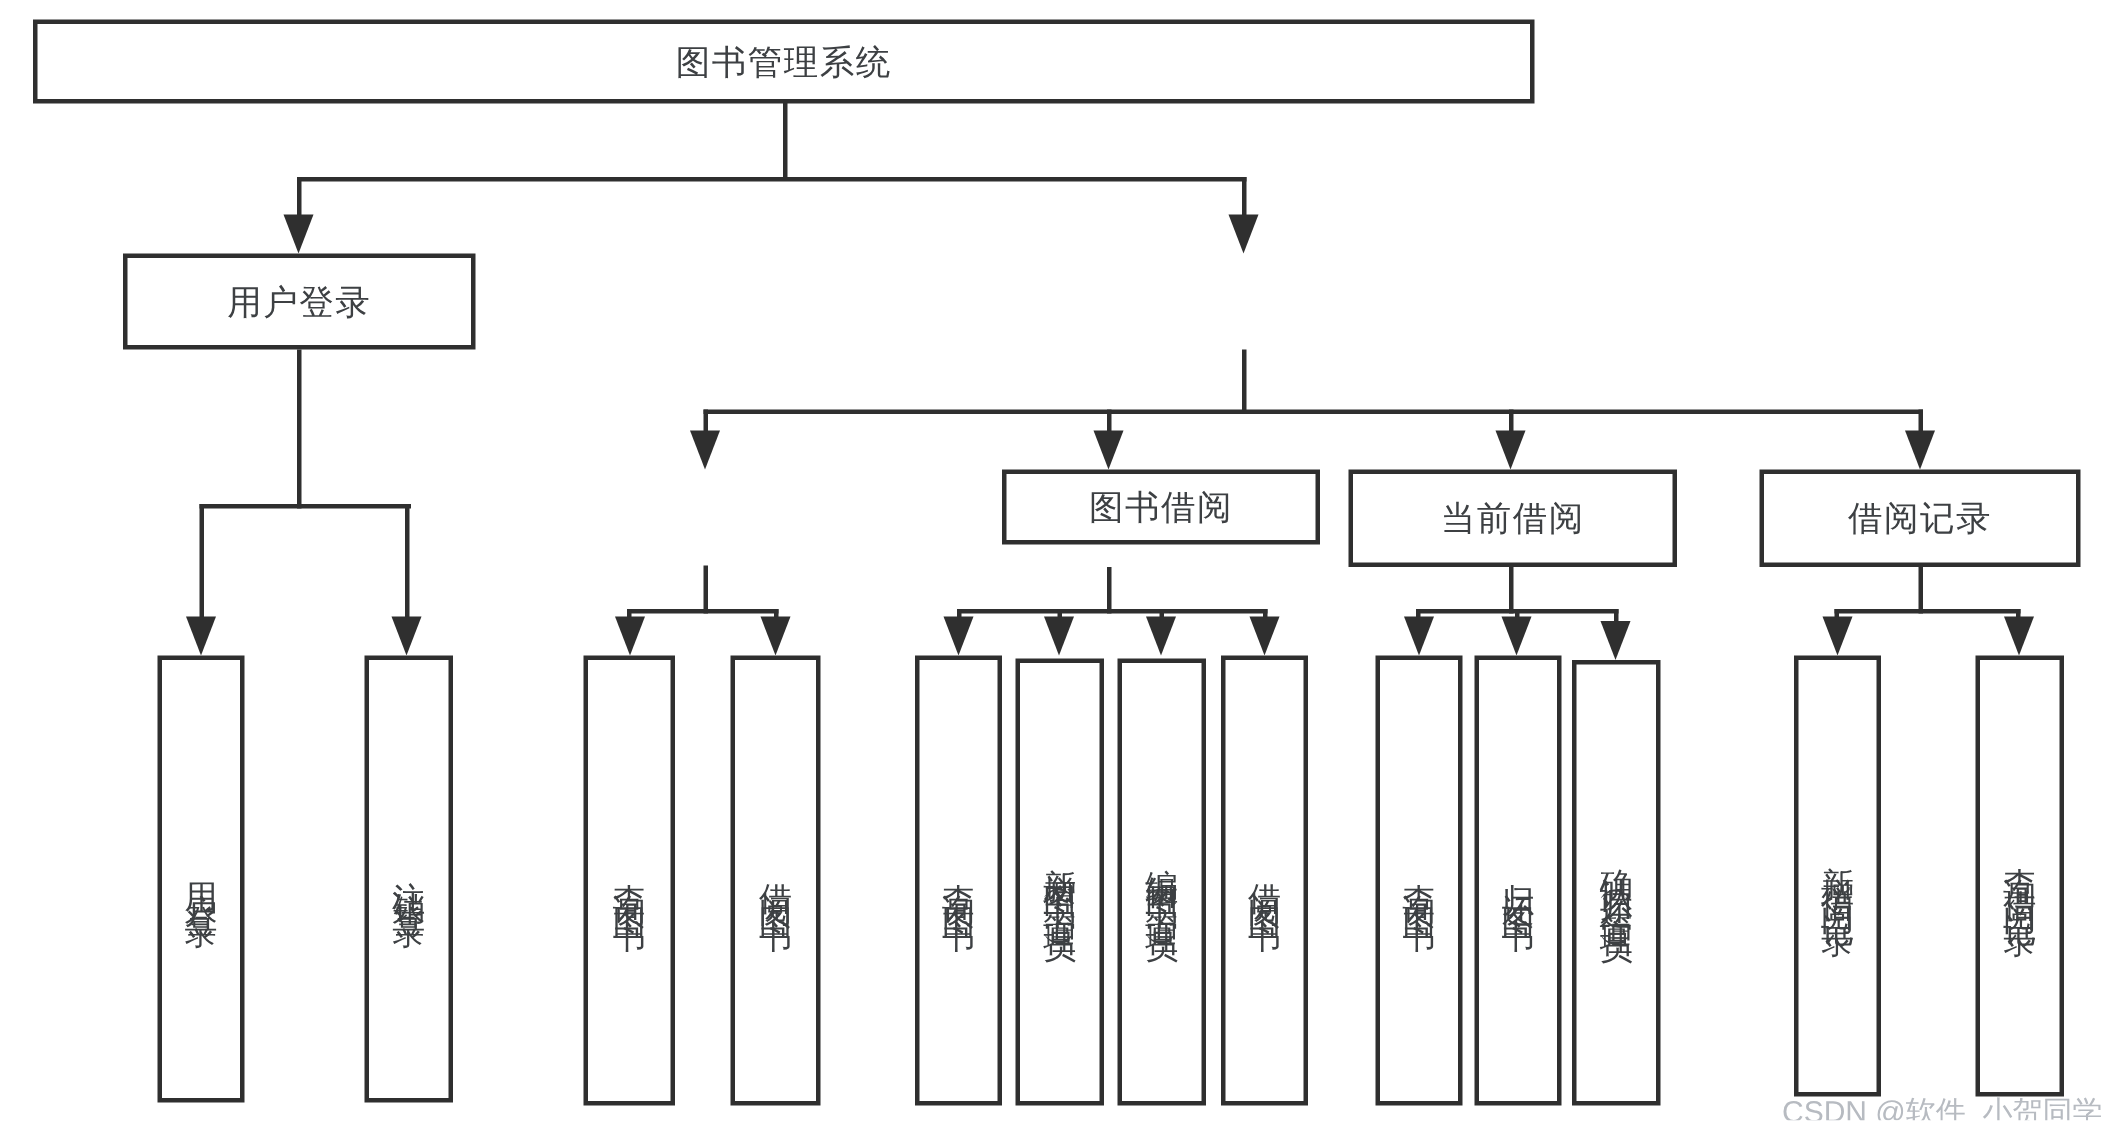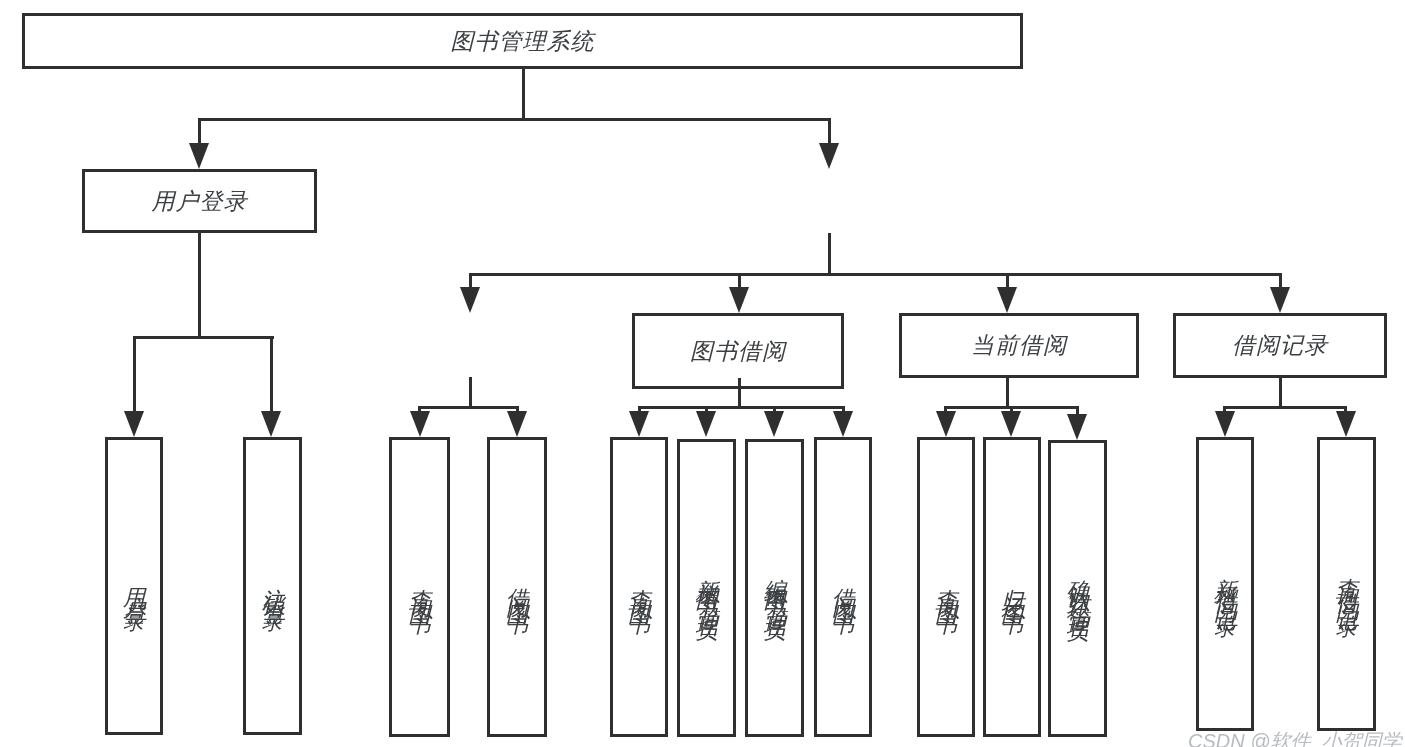--- a/index.html
+++ b/index.html
@@ -5,21 +5,20 @@
   * { margin: 0; padding: 0; box-sizing: border-box; }
   html, body { background: #ffffff; }
   body { font-family: "Liberation Sans", "DejaVu Sans", sans-serif; }
 
   .canvas {
     position: relative;
     width: 1405px;
     height: 747px;
     background: #ffffff;
     overflow: hidden;
-    font-style: italic;
   }
 
   
   .box {
     position: absolute;
     border: 3px solid #2f2f2f;
     background: #ffffff;
     color: #3d4043;
     display: flex;
     align-items: center;
@@ -96,22 +95,22 @@
   <div class="hline" style="left:469px; top:273px; width:813px;"></div>
   <div class="vline" style="left:469px; top:273px; height:18px;"></div>
   <div class="arrow-down" style="left:460px; top:287px;"></div>
   <div class="vline" style="left:738px; top:273px; height:18px;"></div>
   <div class="arrow-down" style="left:729px; top:287px;"></div>
   <div class="vline" style="left:1006px; top:273px; height:18px;"></div>
   <div class="arrow-down" style="left:997px; top:287px;"></div>
   <div class="vline" style="left:1279px; top:273px; height:18px;"></div>
   <div class="arrow-down" style="left:1270px; top:287px;"></div>
 
-  <div class="box" style="left:632px; top:313px; width:212px; height:76px;">图书借阅</div>
-  <div class="box" style="left:899px; top:313px; width:240px; height:65px;">当前借阅</div>
+  <div class="box" style="left:668px; top:313px; width:212px; height:50px;">图书借阅</div>
+  <div class="box" style="left:899px; top:313px; width:219px; height:65px;">当前借阅</div>
   <div class="box" style="left:1173px; top:313px; width:214px; height:65px;">借阅记录</div>
 
   <div class="vline" style="left:469px; top:377px; height:32px;"></div>
   <div class="hline" style="left:418px; top:406px; width:101px;"></div>
   <div class="vline" style="left:418px; top:406px; height:10px;"></div>
   <div class="arrow-down" style="left:410px; top:411px;"></div>
   <div class="vline" style="left:516px; top:406px; height:10px;"></div>
   <div class="arrow-down" style="left:507px; top:411px;"></div>
 
   <div class="box vbox" style="left:389px; top:437px; width:61px; height:300px;">查询图书</div>

